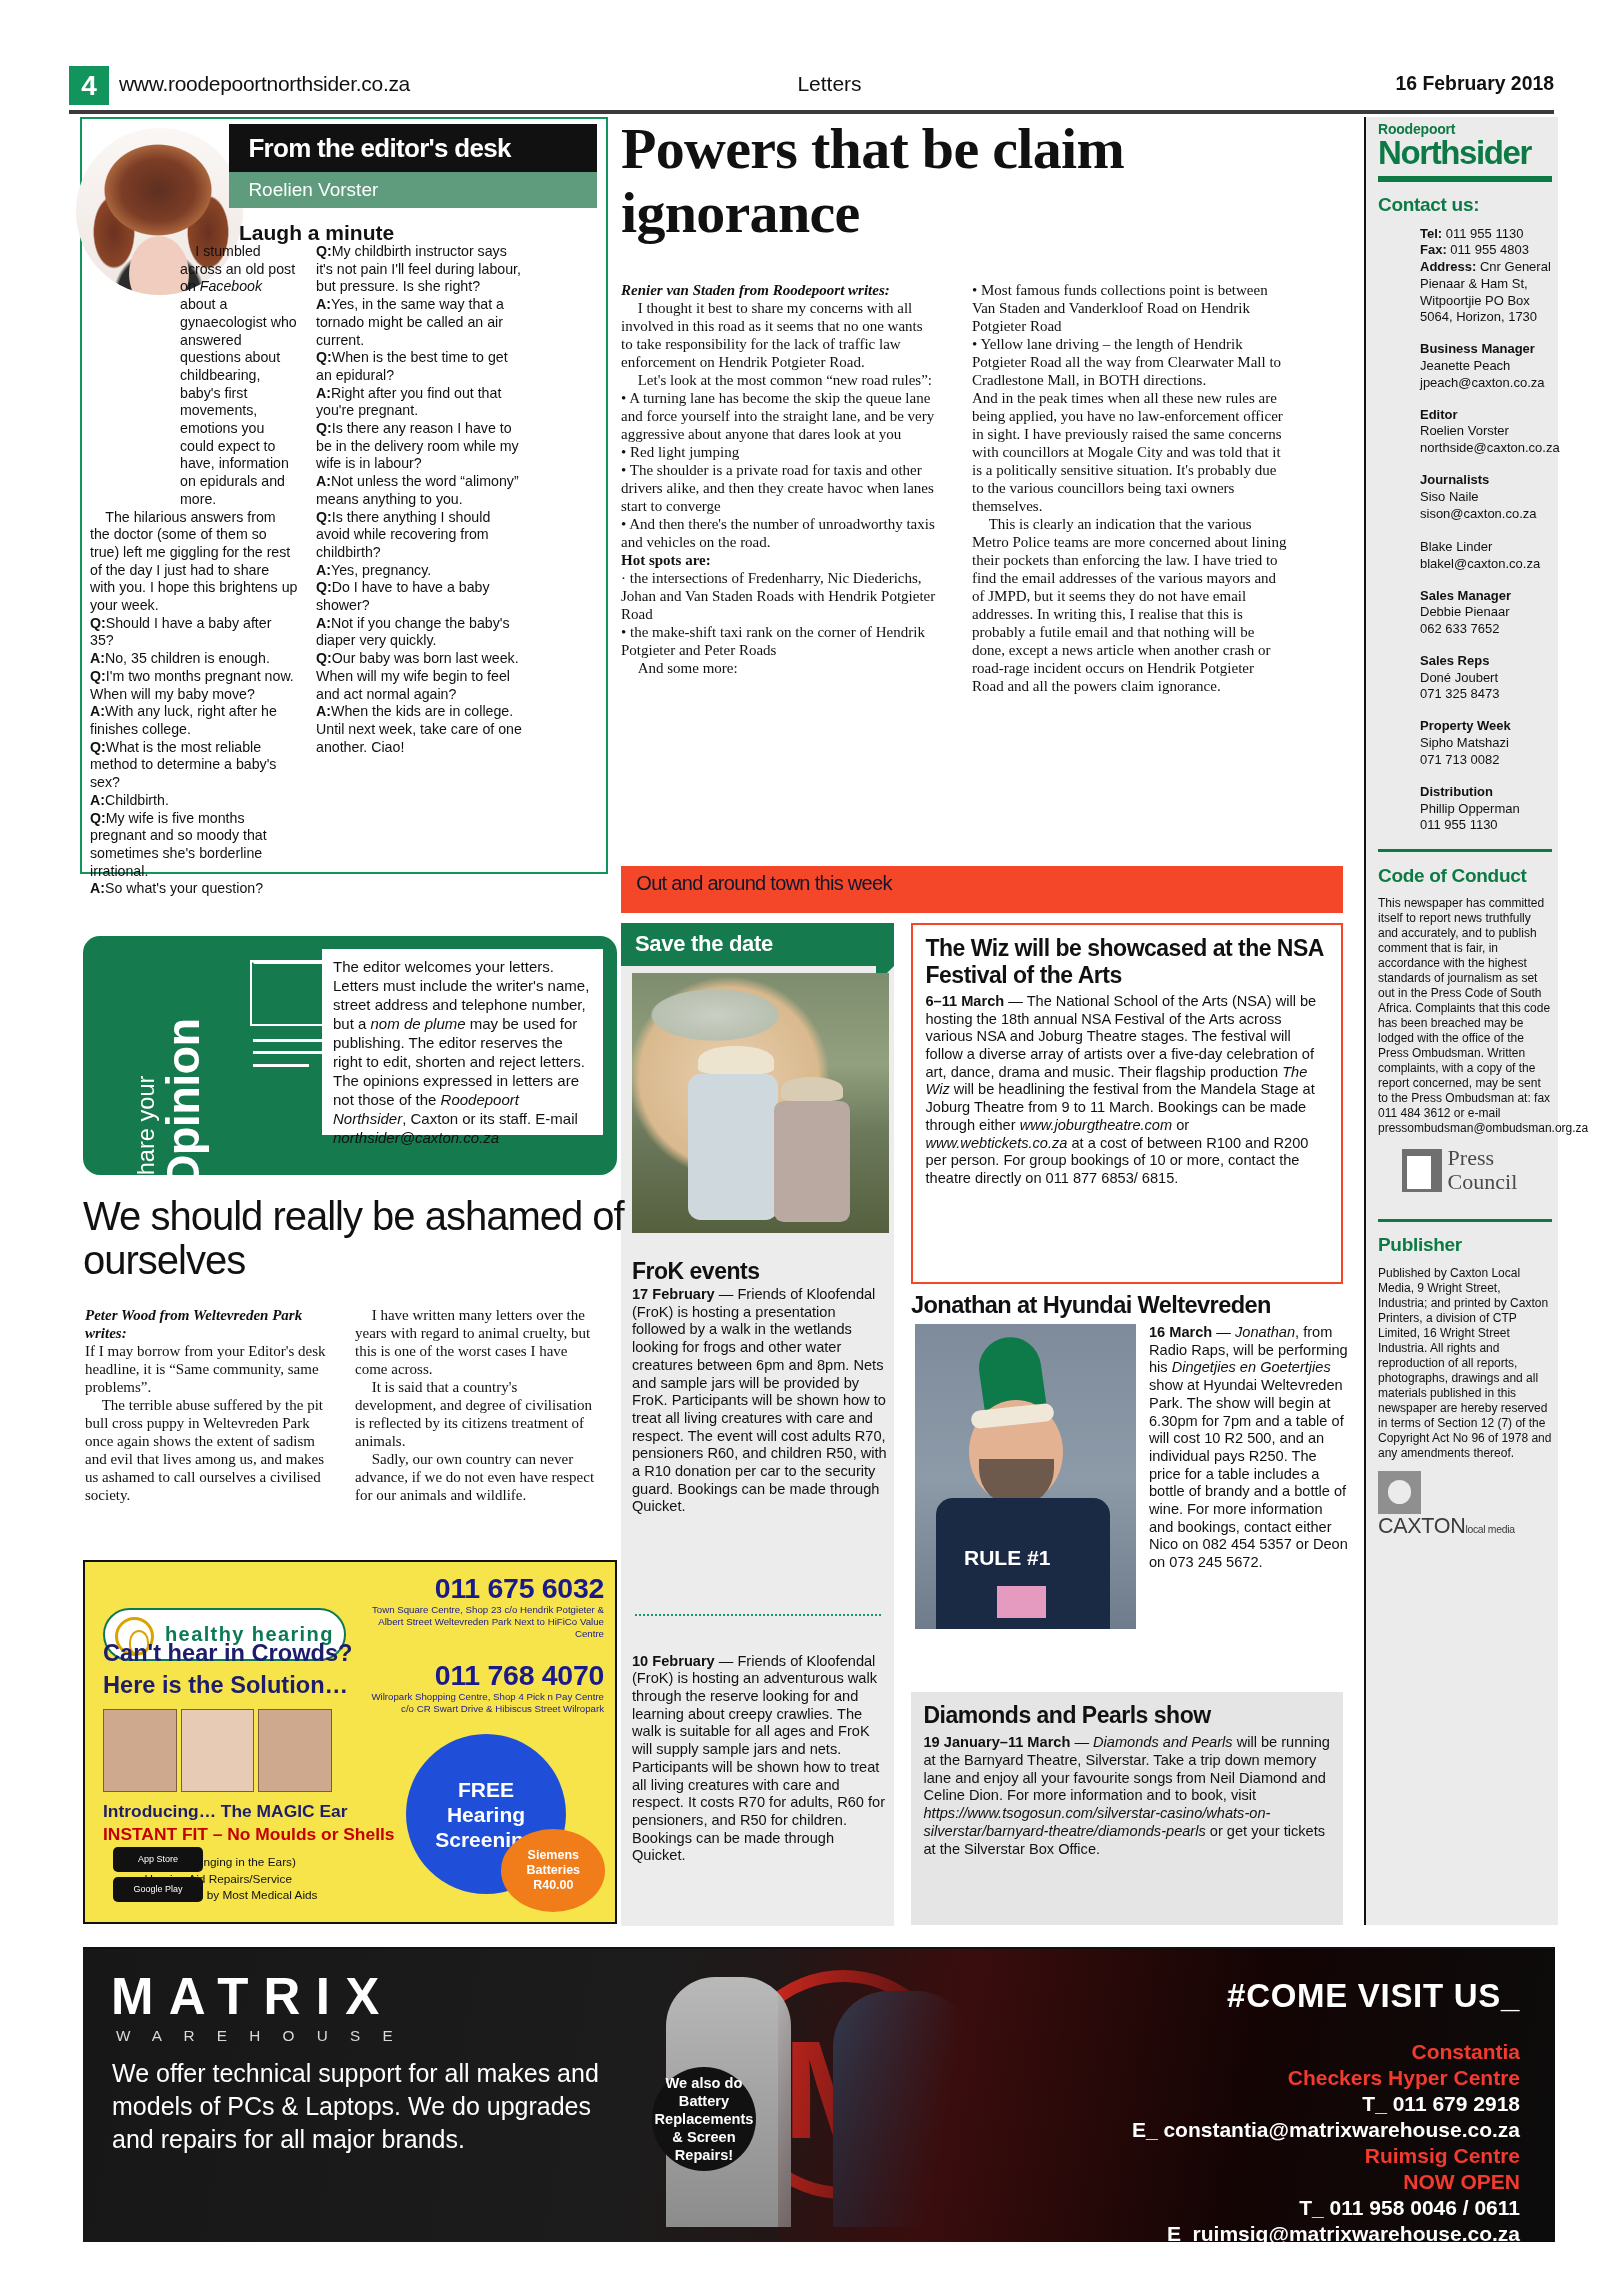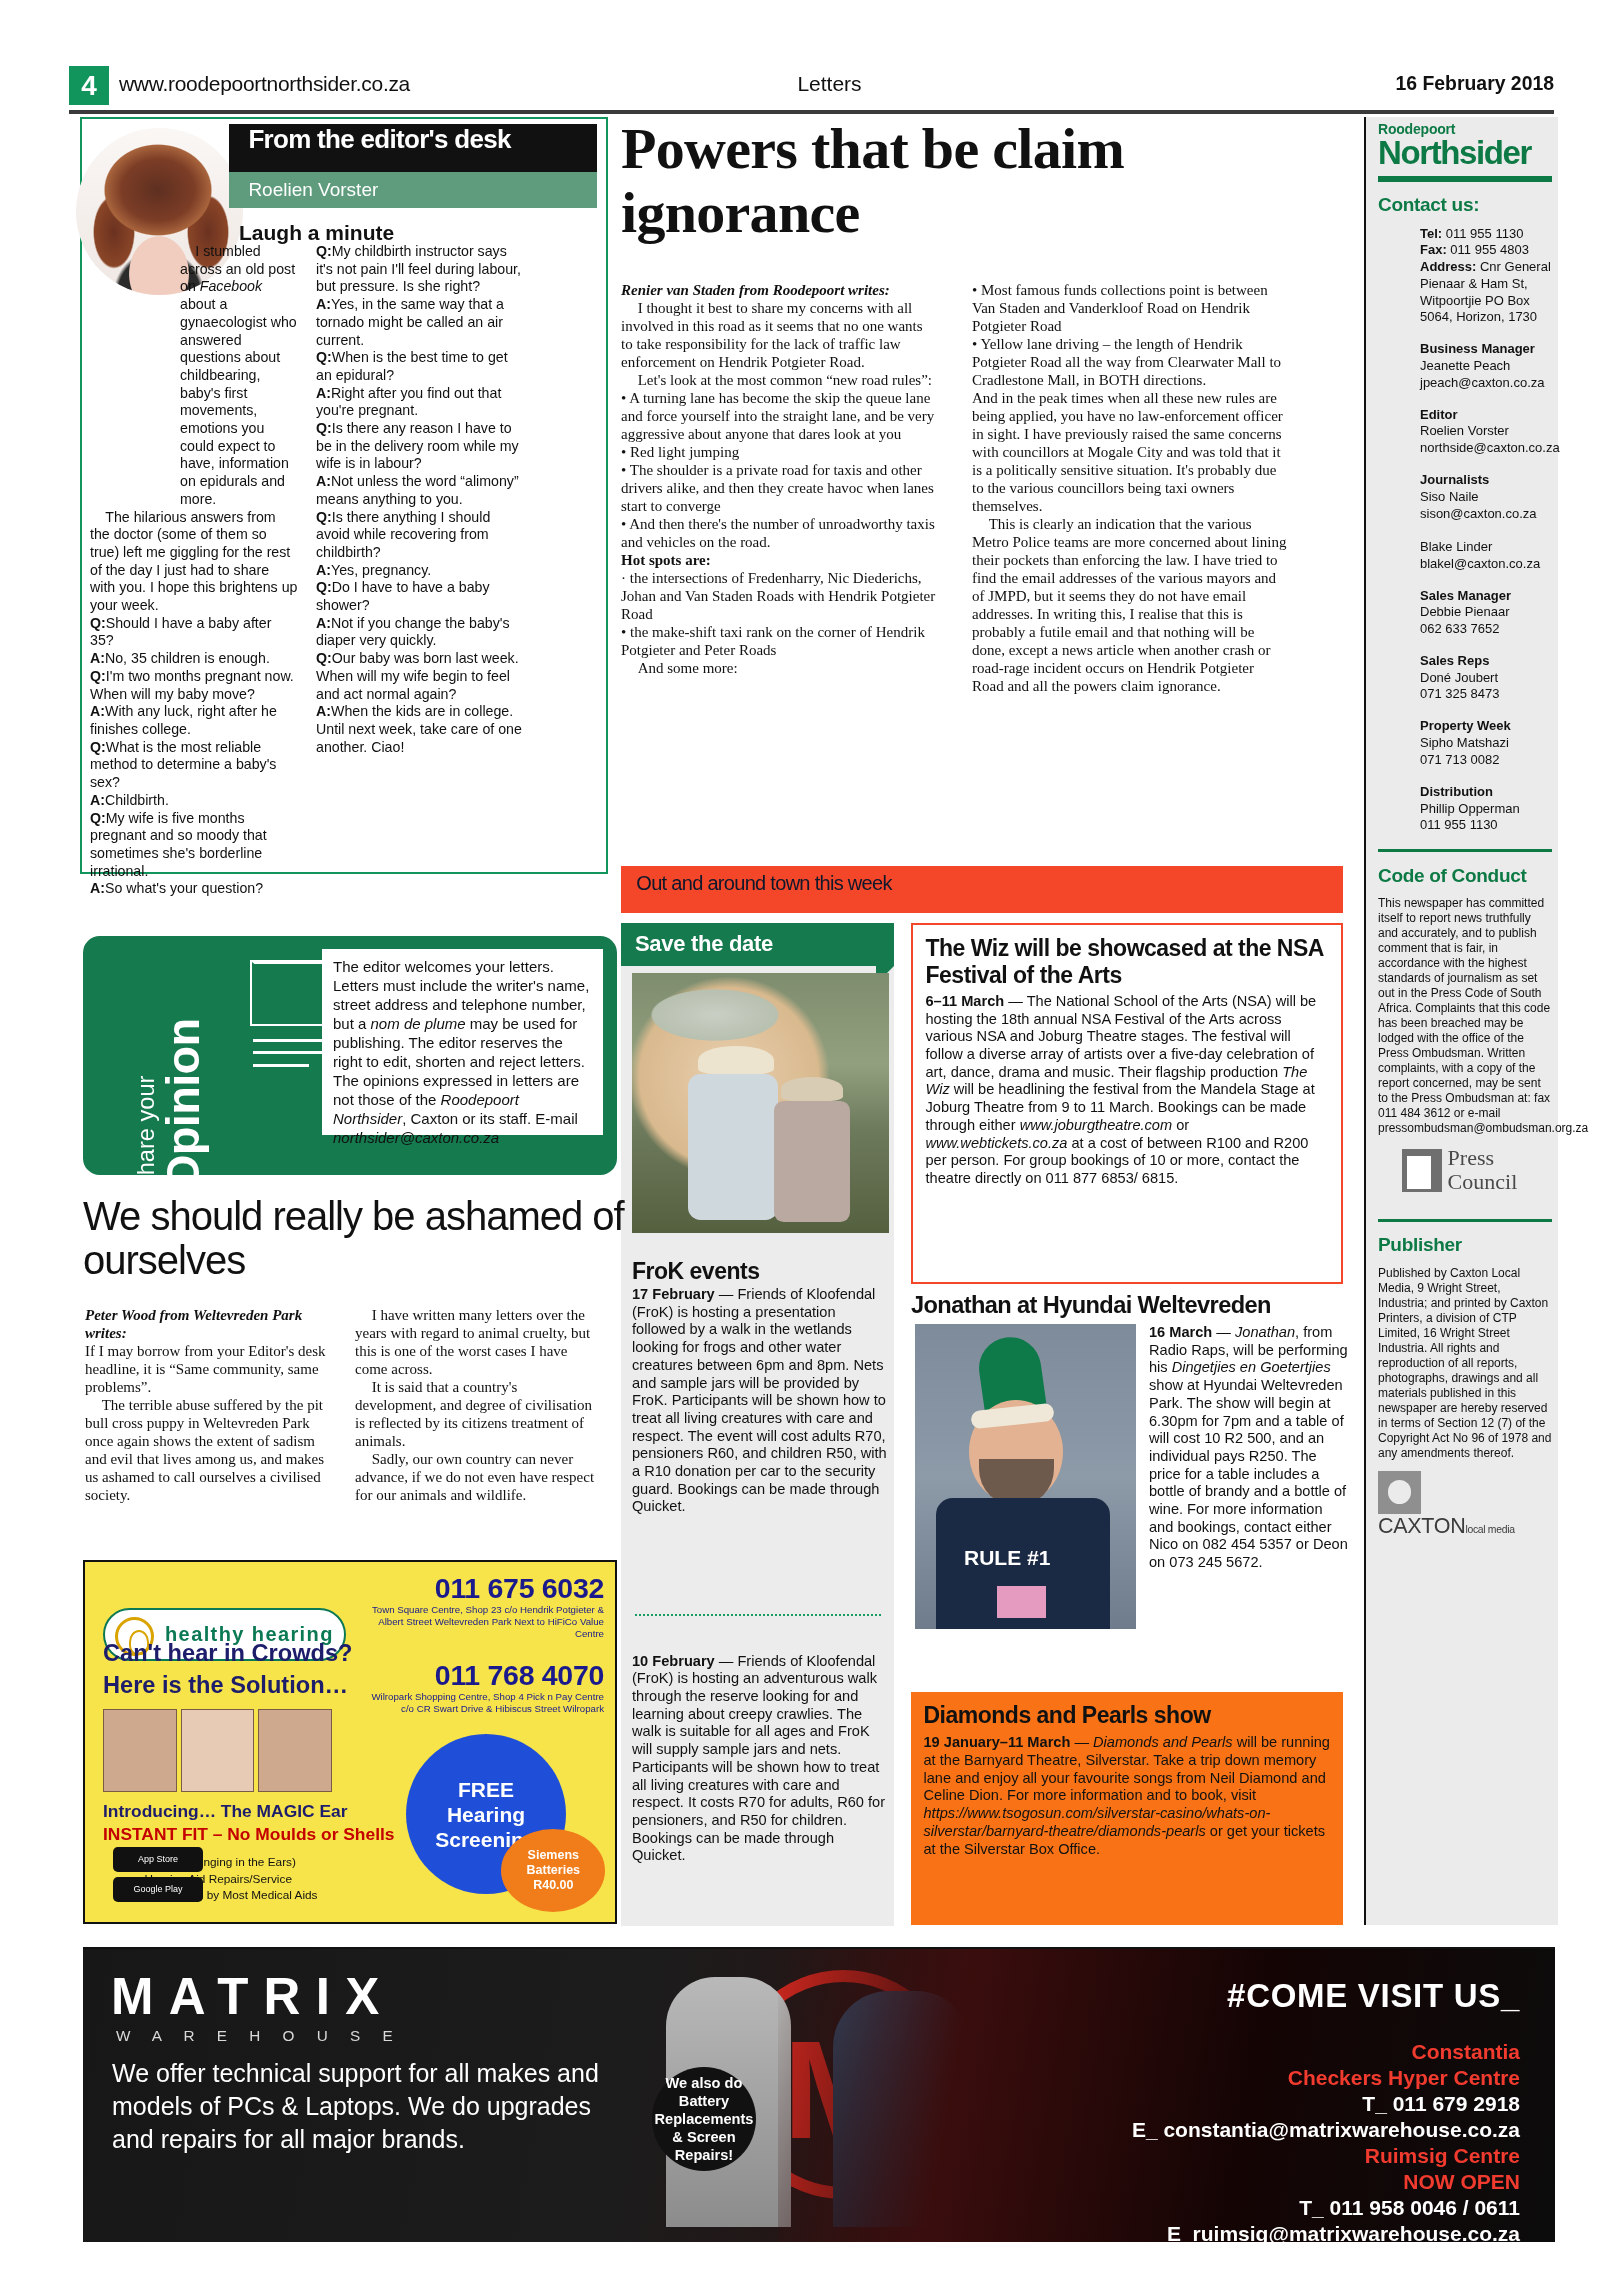--- a/index.html
+++ b/index.html
@@ -27,21 +27,21 @@
   .rule-top { position:absolute; left:69px; top:110px; width:1485px; height:3.5px; background:#3a3a3a; }
 
   
   .editorbox {
     position:absolute; left:80px; top:117px; width:528px; height:757px;
     border:2.1px solid #12955c; background:#fff;
   }
   .editor-banner {
     position:absolute; left:229px; top:124px; width:368px; height:49px;
     background:#111; color:#fff;
-    display:flex; padding-left:19.4px;
+    display:flex; align-items:center; padding-left:19.4px;
   }
   .editor-banner span {
     font-size:26px; font-weight:700; letter-spacing:-0.7px;
     font-family:"Liberation Sans Narrow","Liberation Sans",sans-serif;
   }
   .editor-subbanner {
     position:absolute; left:229px; top:172px; width:368px; height:36px;
     background:#5e9c7d; color:#fff; display:flex; align-items:center; padding-left:19.4px;
   }
   .editor-subbanner span { font-size:19px; }
@@ -182,21 +182,21 @@
   .jon-body {
     position:absolute; left:1149px; top:1324px; width:201px;
     font-size:14.6px; line-height:17.7px;
   }
   .jon-body b { font-weight:700; }
   .jon-body i { font-style:italic; }
 
   
   .diambox {
     position:absolute; left:911px; top:1692px; width:432px; height:233px;
-    background:#f97316; padding:9.7px 12.5px;
+    background:#e5e5e5; padding:9.7px 12.5px;
   }
   .diam-title {
     font-size:23px; font-weight:700; letter-spacing:-0.5px;
     font-family:"Liberation Sans Narrow","Liberation Sans",sans-serif;
   }
   .diam-body { font-size:14.6px; line-height:17.7px; margin-top:5.6px; }
   .diam-body b { font-weight:700; }
   .diam-body i { font-style:italic; }
 
   

